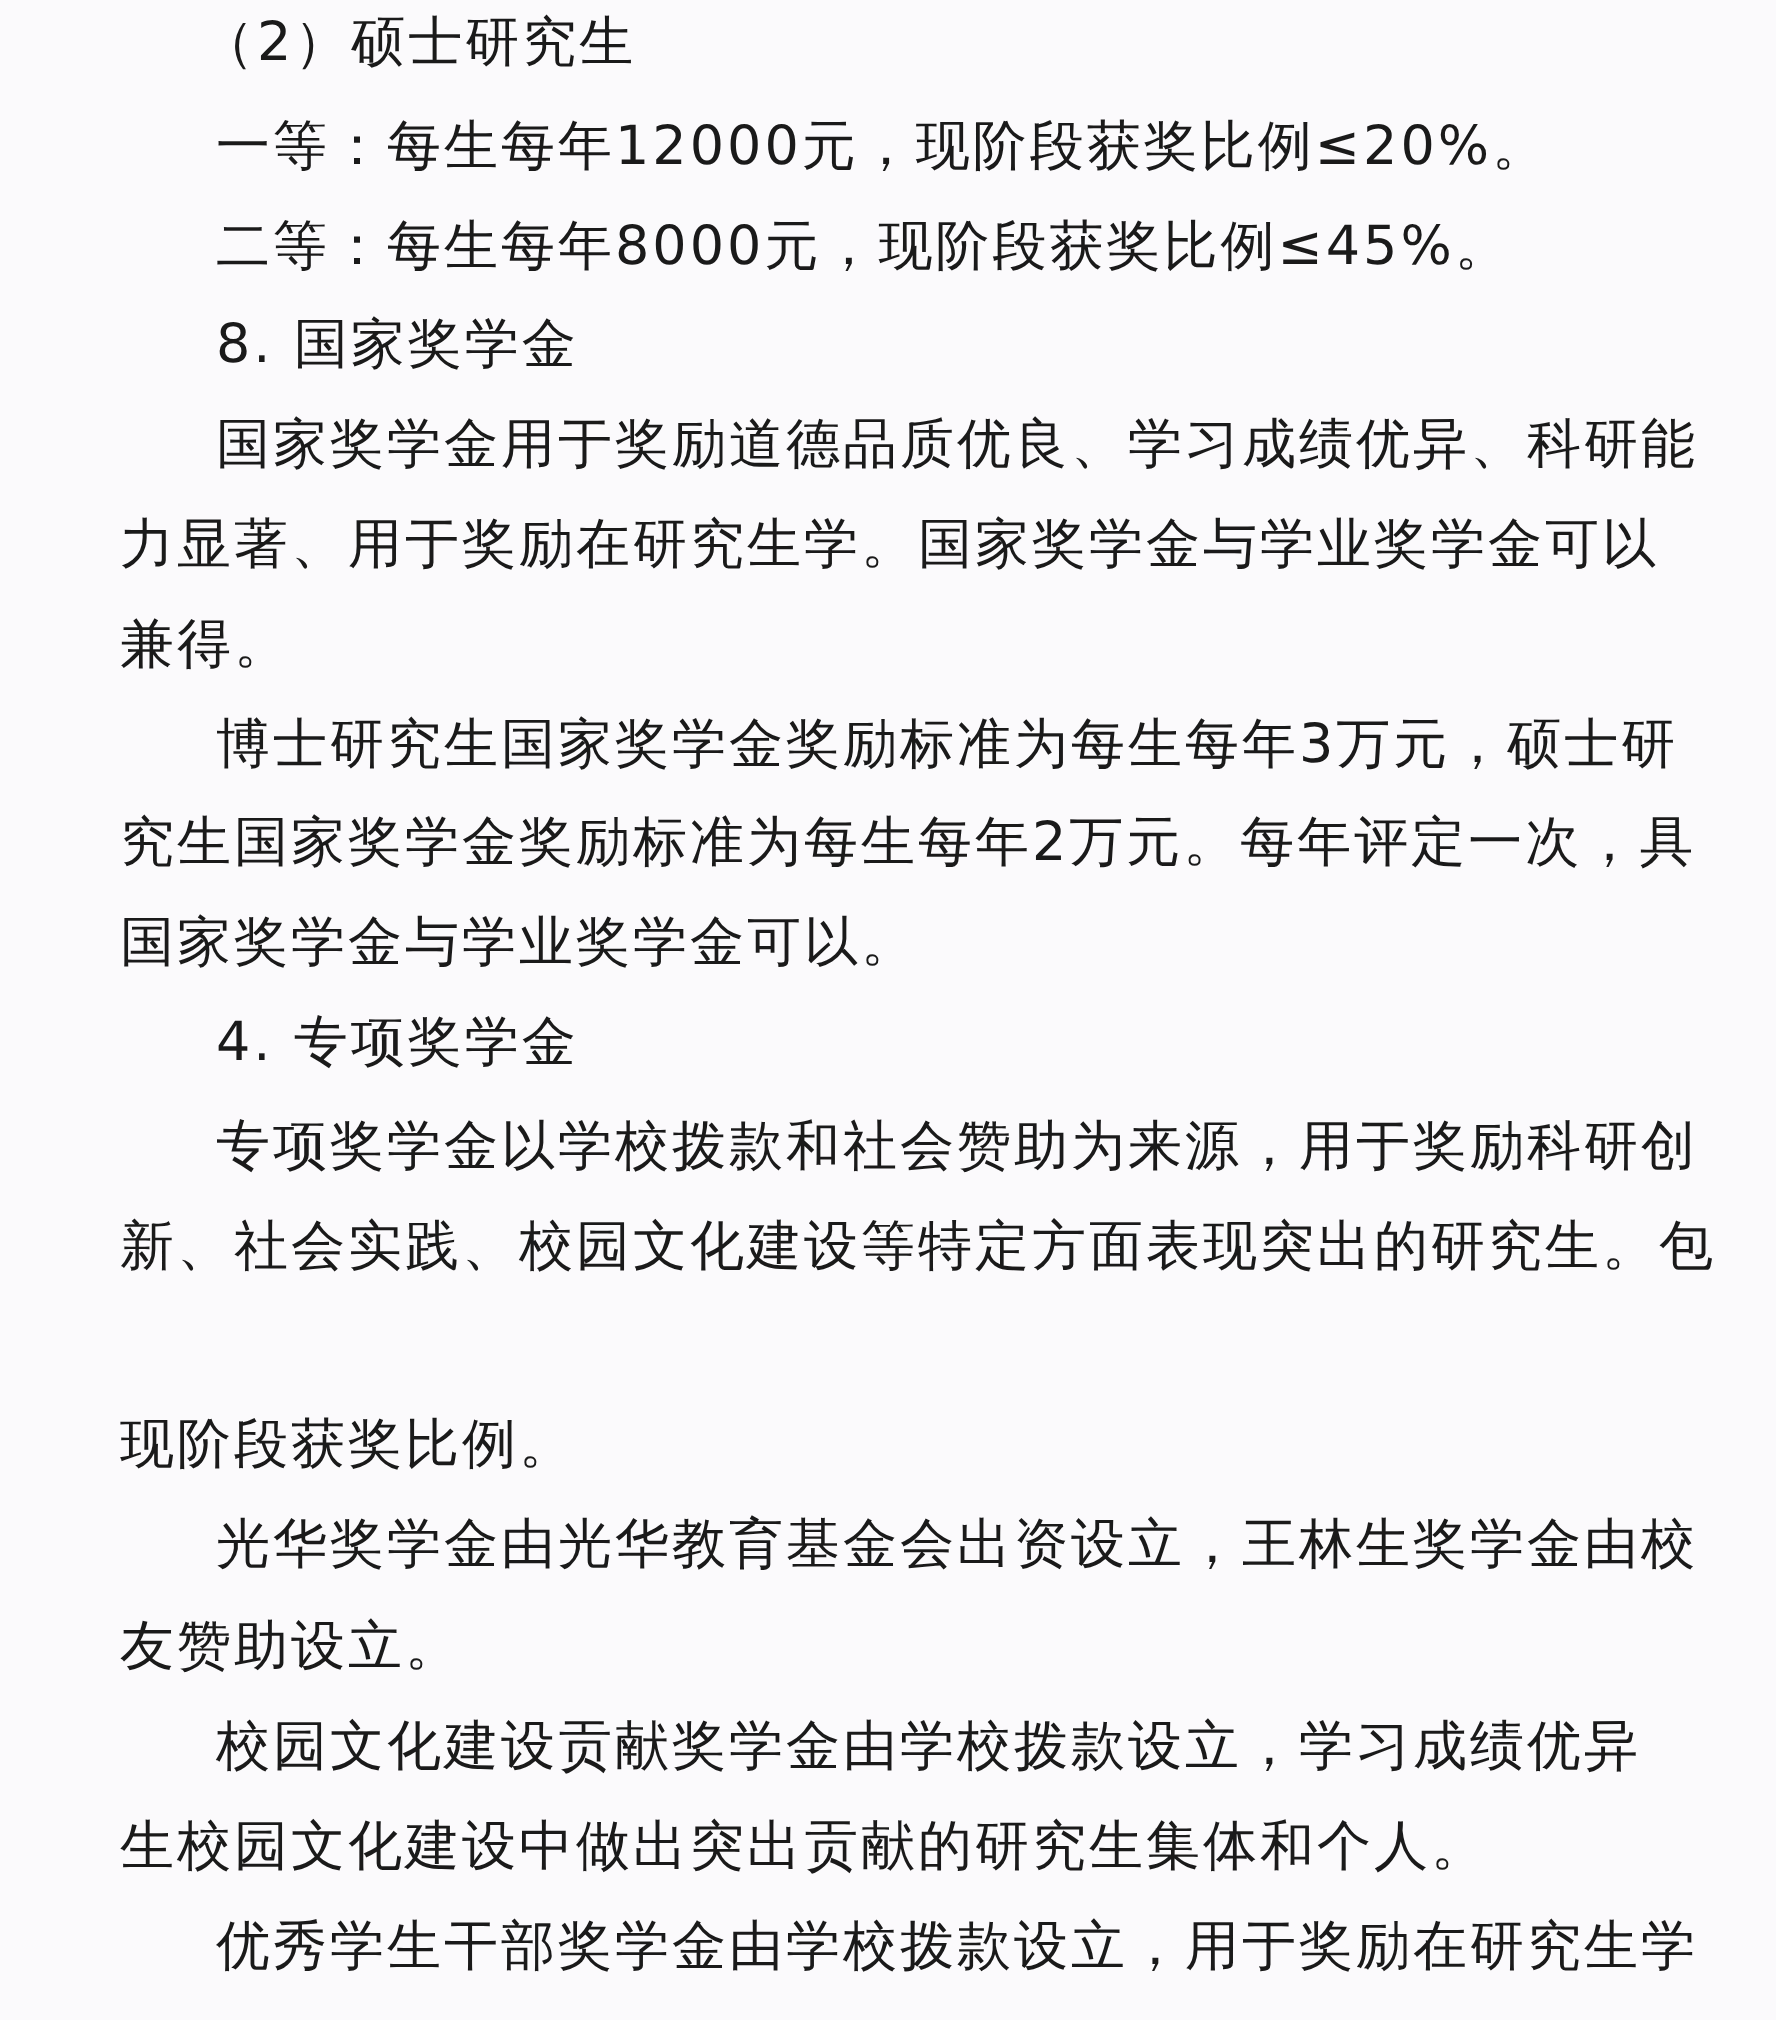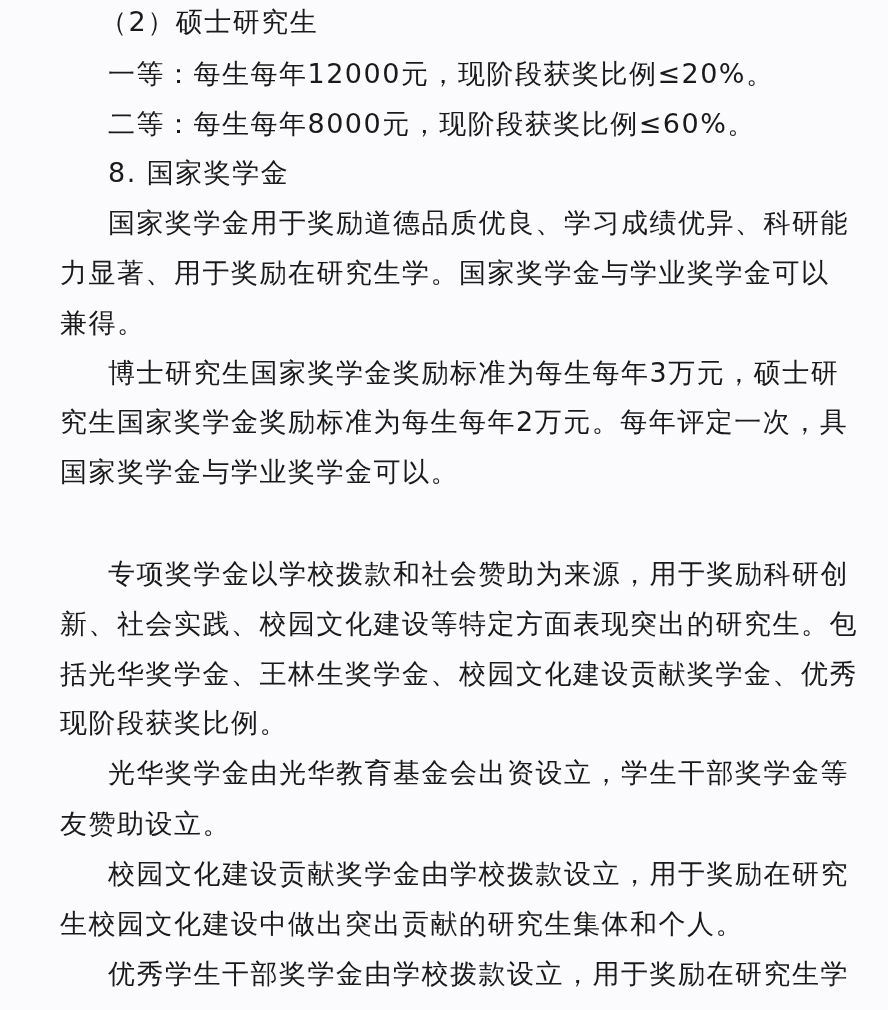--- a/index.html
+++ b/index.html
@@ -21,30 +21,30 @@
   }
   .indent { left: 108px; }
   .sub { left: 100px; }
 </style>
 </head>
 <body>
 
 <div class="page">
   <div class="line sub" style="top:4px">（2）硕士研究生</div>
   <div class="line indent" style="top:56px">一等：每生每年12000元，现阶段获奖比例≤20%。</div>
-  <div class="line indent" style="top:106px">二等：每生每年8000元，现阶段获奖比例≤60%。</div>
+  <div class="line indent" style="top:106px">二等：每生每年8000元，现阶段获奖比例≤45%。</div>
   <div class="line indent" style="top:155px">8. 国家奖学金</div>
   <div class="line indent" style="top:205px">国家奖学金用于奖励道德品质优良、学习成绩优异、科研能</div>
   <div class="line" style="top:255px">力显著、用于奖励在研究生学。国家奖学金与学业奖学金可以</div>
   <div class="line" style="top:305px">兼得。</div>
   <div class="line indent" style="top:355px">博士研究生国家奖学金奖励标准为每生每年3万元，硕士研</div>
   <div class="line" style="top:404px">究生国家奖学金奖励标准为每生每年2万元。每年评定一次，具</div>
   <div class="line" style="top:454px">国家奖学金与学业奖学金可以。</div>
+  <div class="line indent" style="top:504px">4. 专项奖学金</div>
   <div class="line indent" style="top:556px">专项奖学金以学校拨款和社会赞助为来源，用于奖励科研创</div>
   <div class="line" style="top:606px">新、社会实践、校园文化建设等特定方面表现突出的研究生。包</div>
-  <div class="line" style="top:656px">括光华奖学金、王林生奖学金、校园文化建设贡献奖学金、优秀</div>
   <div class="line" style="top:705px">现阶段获奖比例。</div>
-  <div class="line indent" style="top:755px">光华奖学金由光华教育基金会出资设立，学生干部奖学金等</div>
+  <div class="line indent" style="top:755px">光华奖学金由光华教育基金会出资设立，王林生奖学金由校</div>
   <div class="line" style="top:806px">友赞助设立。</div>
-  <div class="line indent" style="top:856px">校园文化建设贡献奖学金由学校拨款设立，用于奖励在研究</div>
+  <div class="line indent" style="top:856px">校园文化建设贡献奖学金由学校拨款设立，学习成绩优异</div>
   <div class="line" style="top:906px">生校园文化建设中做出突出贡献的研究生集体和个人。</div>
   <div class="line indent" style="top:956px">优秀学生干部奖学金由学校拨款设立，用于奖励在研究生学</div>
 </div>
 
 </body></html>

